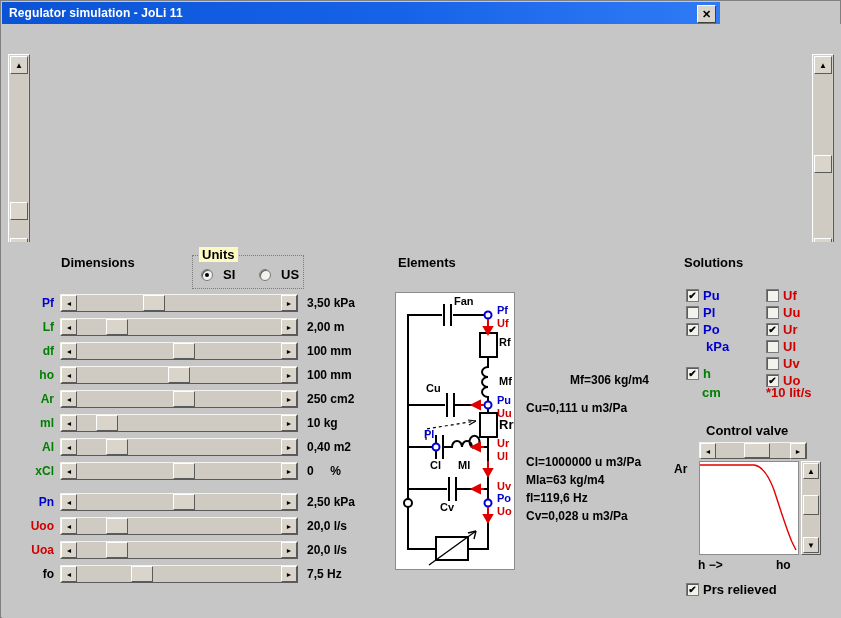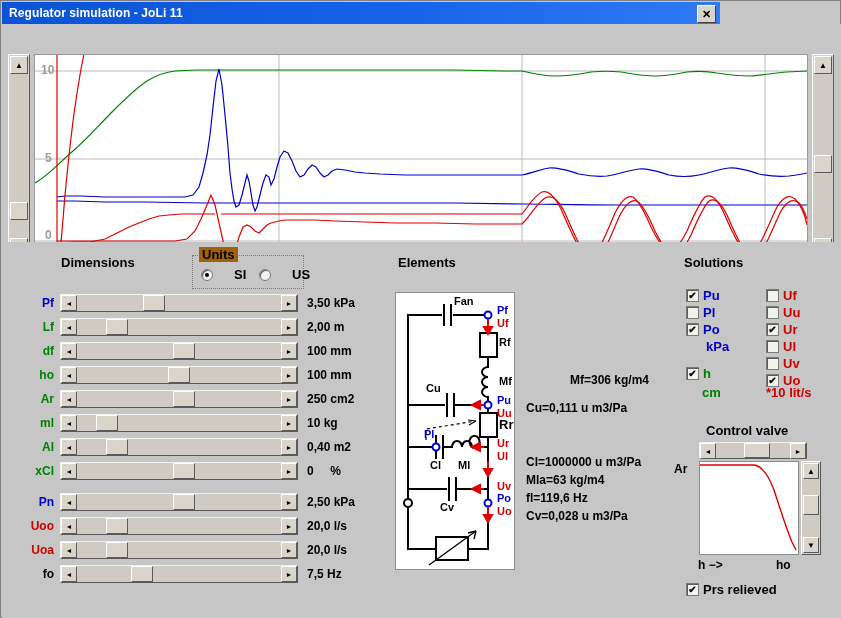--- a/index.html
+++ b/index.html
@@ -48,29 +48,29 @@
   .xlab{position:absolute;color:#9a9a9a;font-size:12px;font-weight:bold;}
   .ylab{position:absolute;color:#9a9a9a;font-size:12px;font-weight:bold;}
 
   
   #lower{position:absolute;left:1px;top:241px;width:839px;height:376px;
     background:#c6c6c6;}
   .hdr{position:absolute;font-size:13px;font-weight:bold;color:#000;}
 
   
   .groupbox{position:absolute;border:1px dotted #7a7a7a;box-sizing:border-box;}
-  .gb-title{position:absolute;top:-9px;left:6px;background:#a16207;padding:0 3px;
+  .gb-title{position:absolute;top:-9px;left:6px;background:#fef9c3;padding:0 3px;
     font-size:13px;font-weight:bold;color:#000;}
 
   .radio-row{position:absolute;display:flex;align-items:center;}
   .radio{width:12px;height:12px;border-radius:50%;background:#f4f2ec;
     border:1px solid #7a7a7a;box-shadow:inset 1px 1px 0 #5c5c5c;
     display:flex;align-items:center;justify-content:center;box-sizing:border-box;}
   .radio .dot{width:4px;height:4px;border-radius:50%;background:#000;}
-  .radio-label{font-size:13px;font-weight:bold;color:#000;margin-left:21px;}
+  .radio-label{font-size:13px;font-weight:bold;color:#000;margin-left:10px;}
 
   
   .srow{position:absolute;left:0;width:420px;height:18px;}
   .slab{position:absolute;left:0;width:52px;text-align:right;font-size:12px;
     font-weight:bold;line-height:18px;}
   .strack{position:absolute;left:58px;top:0;width:238px;height:18px;
     background:#cfcbc2;border:1px solid #f4f2ec;border-right-color:#5a5a5a;
     border-bottom-color:#5a5a5a;box-sizing:border-box;}
   .sarrow{position:absolute;top:0;width:16px;height:16px;background:#d9d5cb;
     border:1px solid #ffffff;border-right-color:#5a5a5a;border-bottom-color:#5a5a5a;
@@ -122,95 +122,20 @@
       <div class="sb-btn" style="top:183px;">▼</div>
     </div>
 
     <div class="sbar" id="vscroll-right">
       <div class="sb-btn" style="top:1px;">▲</div>
       <div class="sb-track" style="top:19px;height:164px;"></div>
       <div class="sb-thumb" style="top:100px;"></div>
       <div class="sb-btn" style="top:183px;">▼</div>
     </div>
 
-    <div id="plot">
-      <svg width="772" height="188" viewBox="0 0 772 188">
-
-        <g stroke="#b9b9b9" stroke-width="1">
-          <line x1="0" y1="16" x2="772" y2="16"></line>
-          <line x1="0" y1="104" x2="772" y2="104"></line>
-          <line x1="0" y1="186" x2="772" y2="186"></line>
-          <line x1="244" y1="0" x2="244" y2="188"></line>
-          <line x1="487" y1="0" x2="487" y2="188"></line>
-          <line x1="730" y1="0" x2="730" y2="188"></line>
-        </g>
-
-        <path fill="none" stroke="#008000" stroke-width="1.2" d="M0,128 C14,120 24,108 38,96 C52,84 64,70 78,56 C90,44 100,34 112,26
-             C122,20 130,17 140,16 L160,15 L186,15 L240,15 L300,15 L360,15 L420,15
-             L470,16 L487,16 C500,19 510,21 520,21 C534,21 546,19 556,17
-             C566,16 576,16 586,17 C598,19 608,21 620,21 C632,21 642,19 652,17
-             C662,16 672,16 682,18 C694,20 704,21 716,21 C728,20 740,18 752,17
-             L772,16"></path>
-
-        <path fill="none" stroke="#0000c8" stroke-width="1.2" d="M22,146 L40,146 L70,147 L110,147 L170,148 L244,148 L340,148 L420,148
-             L487,149 C510,149 540,150 580,150 C630,150 690,150 772,150"></path>
-
-        <path fill="none" stroke="#0000c8" stroke-width="1.2" d="M22,142 L30,141 L46,141 L70,142 L100,142 L130,142 L150,142
-             L158,140 L164,132 L168,118 L172,100 L175,80 L178,52 L181,26 L184,14
-             L187,30 L190,60 L193,92 L195,118 L197,134 L199,146 L201,152
-             L204,150 L207,140 L210,128 L212,120 L214,126 L216,138 L218,150
-             L220,156 L222,152 L225,140 L228,128 L231,120 L234,122 L236,130
-             L239,124 L242,112 L245,102 L249,96 L253,98 L257,106 L261,116
-             L265,122 L269,120 L273,114 L277,110 L281,112 L285,118 L289,122
-             L293,120 L297,116 L302,114 L310,115 L320,117 L330,118 L345,119
-             L370,120 L400,120 L440,120 L470,120 L487,120
-             C498,118 506,114 514,113 C524,112 534,116 544,119
-             C554,121 562,122 572,121 C584,119 594,115 604,114
-             C614,113 624,117 634,120 C644,122 654,122 664,120
-             C674,118 684,114 694,113 C704,112 714,116 724,119
-             C734,121 744,122 754,121 C762,120 768,119 772,118"></path>
-
-        <path fill="none" stroke="#e00000" stroke-width="1.2" d="M26,188 L30,140 L34,100 L38,66 L42,38 L46,14 L50,-6
-             M50,-6 L56,-30
-             M22,186 L40,186 L60,186 L80,186 L100,186 L120,186 L140,186
-             L152,184 L160,176 L166,164 L172,150 L176,140 L180,150 L184,168
-             L188,186 L192,200
-             M196,206 L200,196 L204,182 L208,172 L212,170 L216,172 L220,176
-             L224,178 L228,174 L232,170 L236,168 L240,167 L244,166
-             L250,165 L260,165 L270,165 L280,165 L300,166 L330,167 L360,168
-             L400,168 L440,169 L470,169 L487,169
-             C496,160 502,148 510,143 C518,139 524,146 530,158
-             C536,172 542,186 548,196 C554,204 560,206 566,200
-             C572,192 578,176 584,162 C590,150 596,144 602,146
-             C608,150 614,162 620,176 C626,188 632,198 638,200
-             C644,200 650,192 656,180 C662,166 668,152 674,146
-             C680,142 686,148 692,160 C698,174 704,188 710,196
-             C716,202 722,202 728,194 C734,184 740,168 746,156
-             C752,146 758,143 764,148 C768,152 770,158 772,164"></path>
-
-        <path fill="none" stroke="#e00000" stroke-width="1.2" d="M22,188 L40,187 L55,187 L70,184 L82,178 L94,172 L104,168
-             L114,164 L124,161 L134,160 L146,159 L160,159 L180,159
-             M186,159 L200,159 L220,159 L250,159 L300,159 L350,159
-             L400,159 L440,159 L470,159 L487,159
-             C494,150 500,140 507,137 C514,135 520,142 526,154
-             C532,168 538,182 544,192 C550,200 556,202 562,196
-             C568,188 574,172 580,158 C586,146 592,140 598,142
-             C604,146 610,158 616,172 C622,184 628,194 634,196
-             C640,196 646,188 652,176 C658,162 664,148 670,142
-             C676,138 682,144 688,156 C694,170 700,184 706,192
-             C712,198 718,198 724,190 C730,180 736,164 742,152
-             C748,142 754,139 760,144 C766,150 770,160 772,170"></path>
-
-        <path fill="none" stroke="#e00000" stroke-width="1.2" d="M22,188 L22,150 L22,110 L22,60 L22,10 L22,0"></path>
-      </svg>
-
-      <span class="ylab" style="left:6px;top:8px;">10</span>
-      <span class="ylab" style="left:10px;top:96px;">5</span>
-      <span class="ylab" style="left:10px;top:173px;">0</span>
-    </div>
 
     <div id="xaxis-strip">
       <span class="xlab" style="left:228px;top:1px;">0,5s</span>
       <span class="xlab" style="left:471px;top:1px;">1,0s</span>
       <span class="xlab" style="left:714px;top:1px;">1,5s</span>
     </div>
   </div>
 
   <div id="lower">
 

